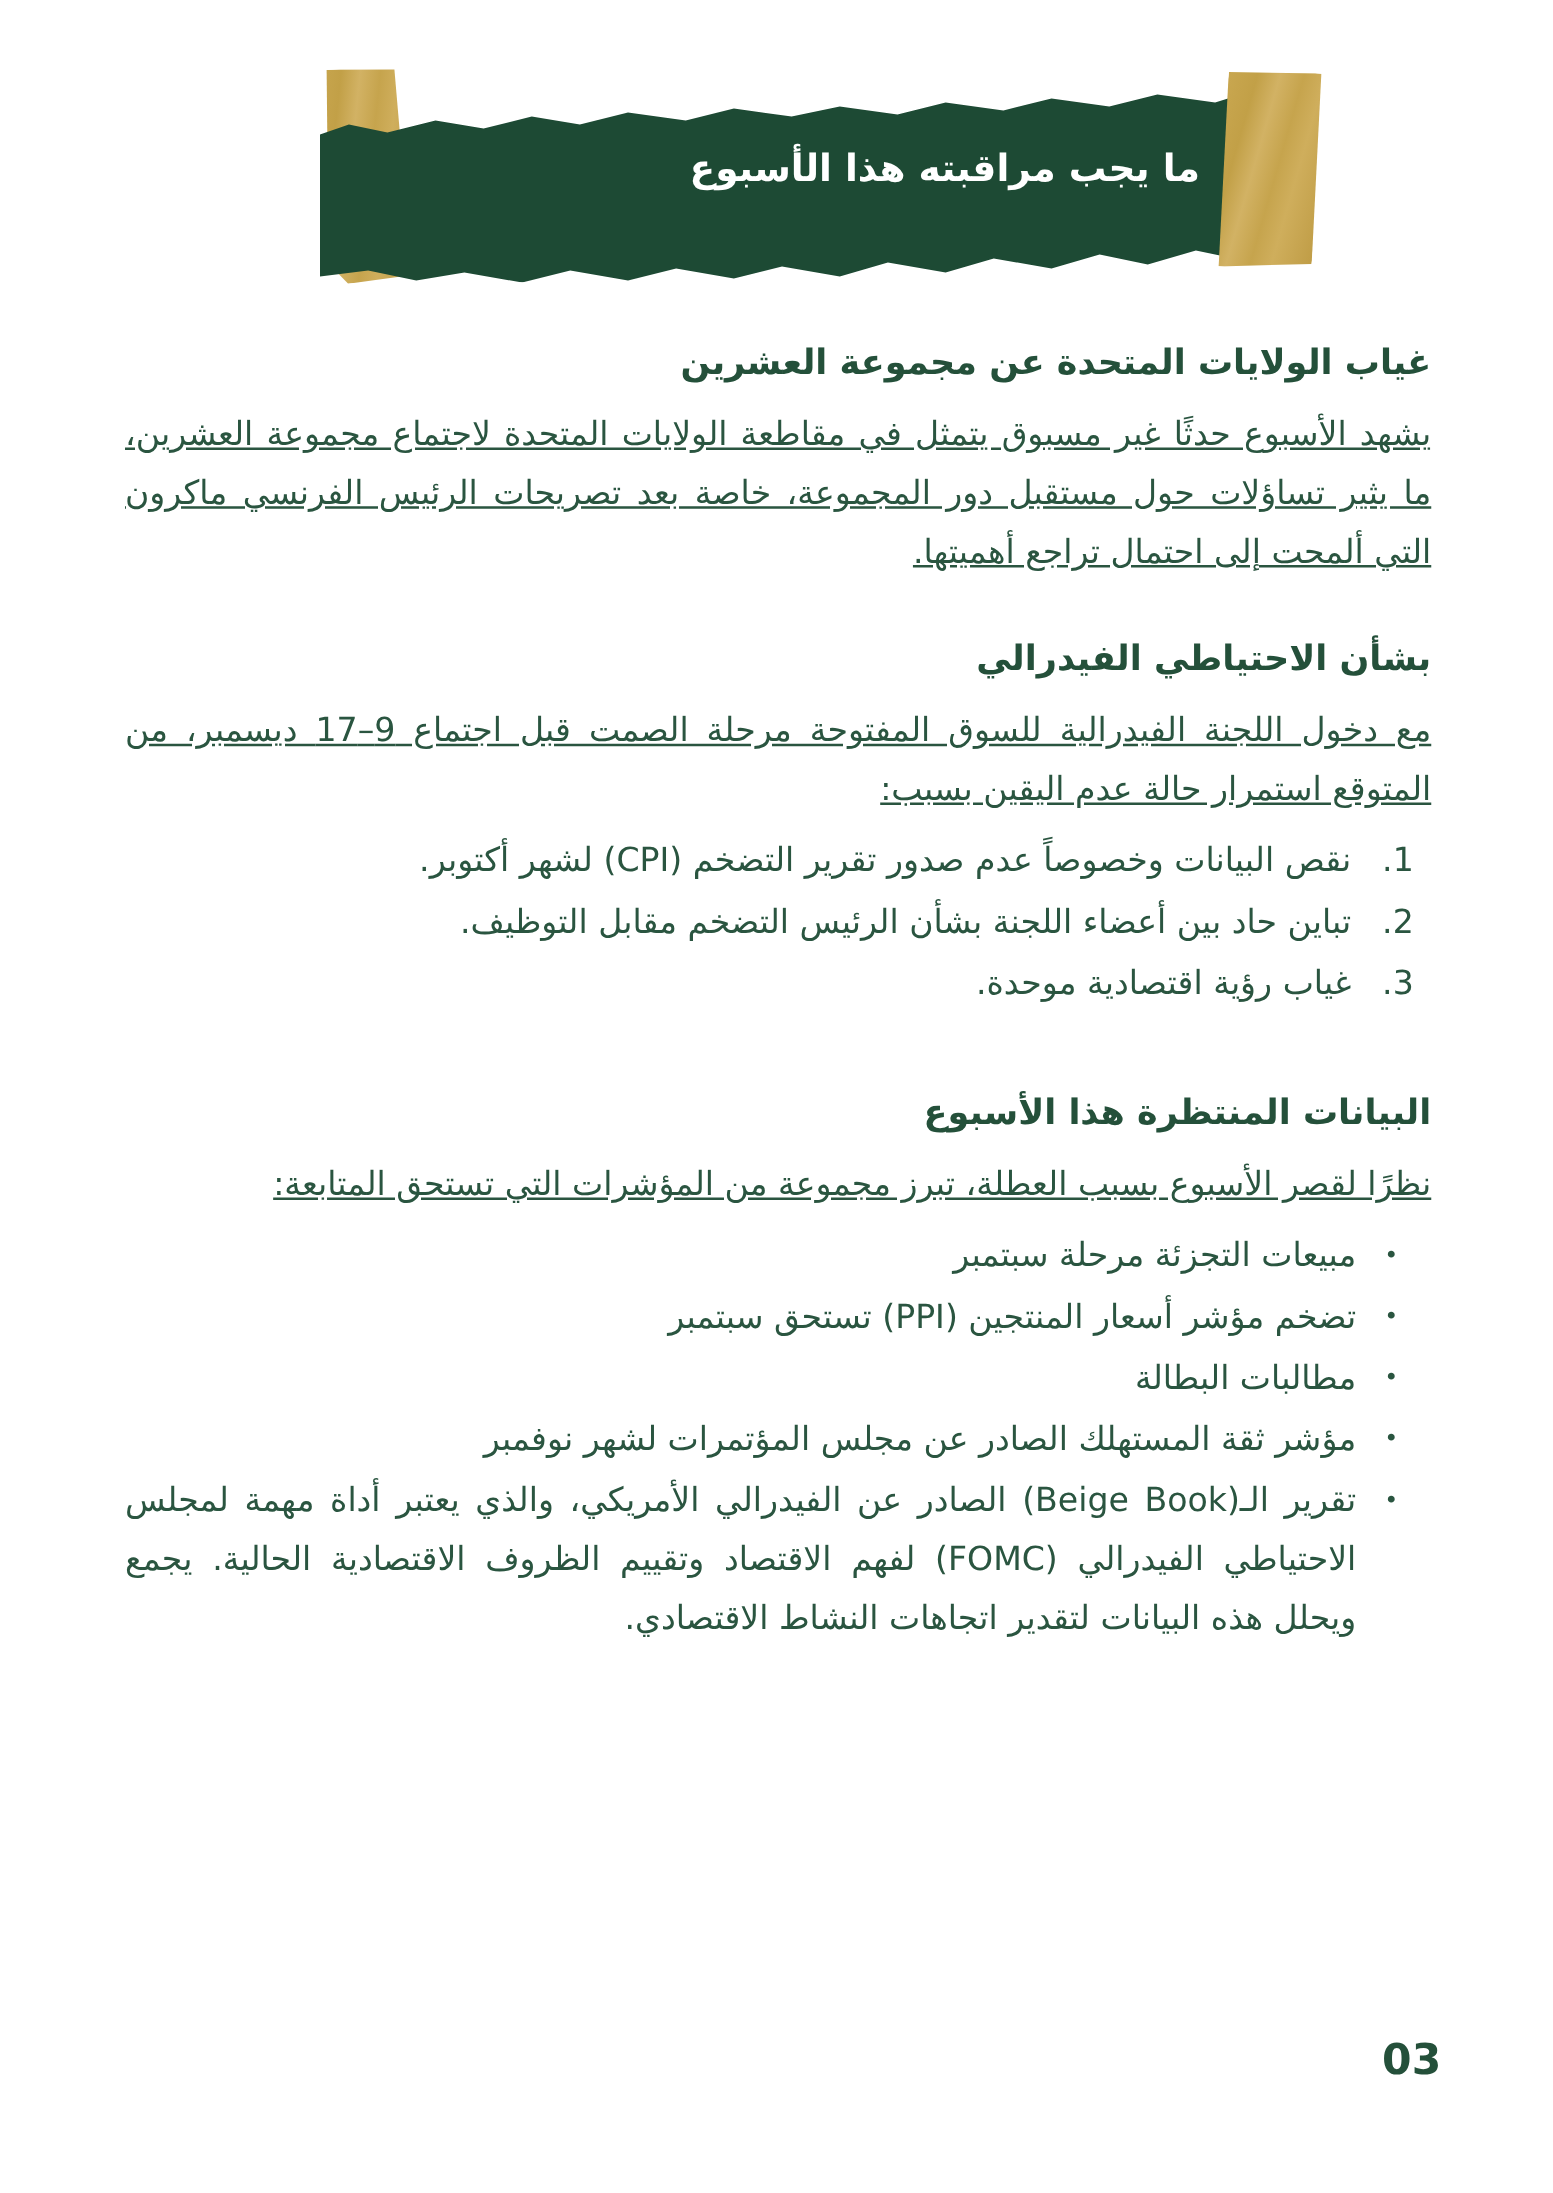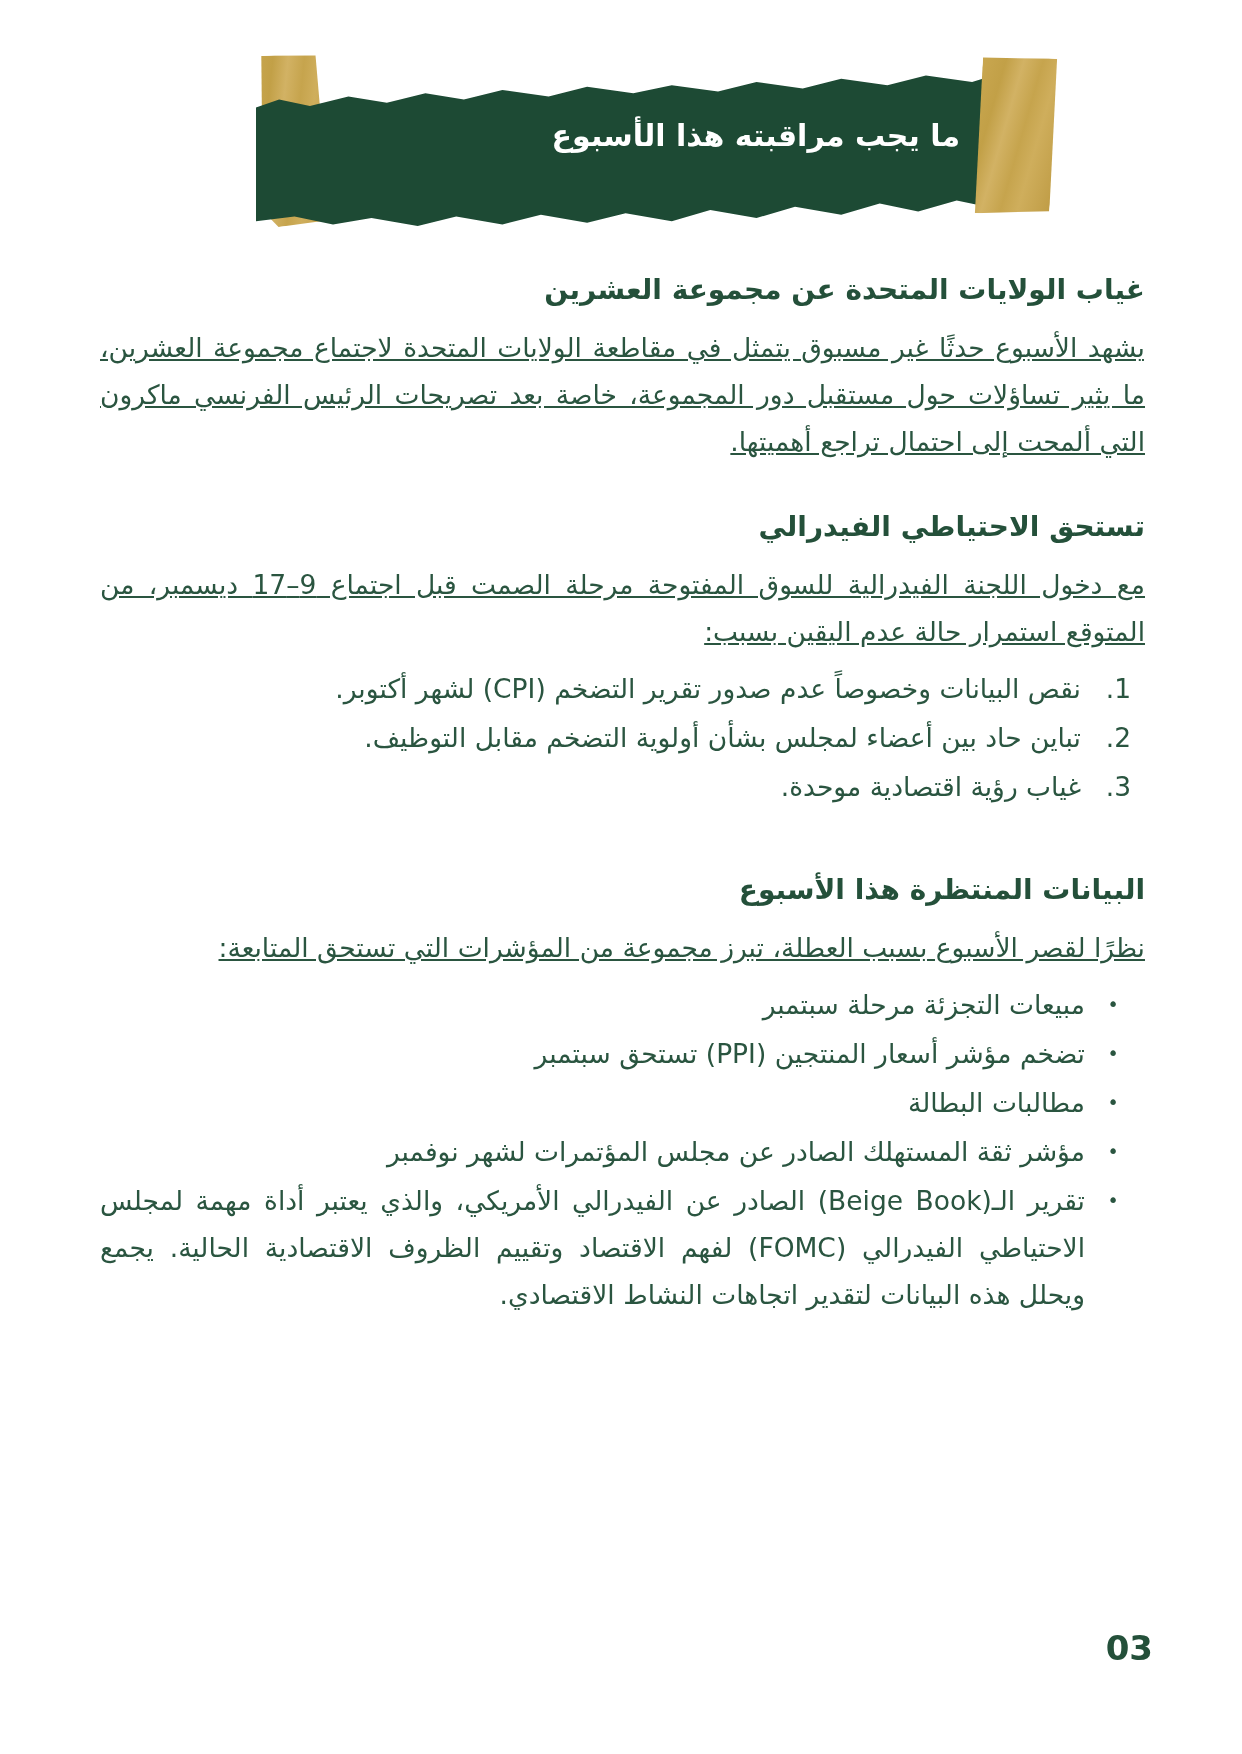--- a/index.html
+++ b/index.html
@@ -126,32 +126,32 @@
   </div>
 
   <main class="content">
 
     <section class="section-1">
       <h2>غياب الولايات المتحدة عن مجموعة العشرين</h2>
       <p>يشهد الأسبوع حدثًا غير مسبوق يتمثل في مقاطعة الولايات المتحدة لاجتماع مجموعة العشرين، ما يثير تساؤلات حول مستقبل دور المجموعة، خاصة بعد تصريحات الرئيس الفرنسي ماكرون التي ألمحت إلى احتمال تراجع أهميتها.</p>
     </section>
 
     <section class="section-2">
-      <h2>تستحق الاحتياطي الفيدرالي</h2>
+      <h2>بشأن الاحتياطي الفيدرالي</h2>
       <p>مع دخول اللجنة الفيدرالية للسوق المفتوحة مرحلة الصمت قبل اجتماع 9–17 ديسمبر، من المتوقع استمرار حالة عدم اليقين بسبب:</p>
       <div class="list numbered">
         <div class="li">
           <span class="marker">1.</span>
           <span class="li-gap"></span>
           <span class="li-text">نقص البيانات وخصوصاً عدم صدور تقرير التضخم (CPI) لشهر أكتوبر.</span>
         </div>
         <div class="li">
           <span class="marker">2.</span>
           <span class="li-gap"></span>
-          <span class="li-text">تباين حاد بين أعضاء لمجلس بشأن أولوية التضخم مقابل التوظيف.</span>
+          <span class="li-text">تباين حاد بين أعضاء اللجنة بشأن الرئيس التضخم مقابل التوظيف.</span>
         </div>
         <div class="li">
           <span class="marker">3.</span>
           <span class="li-gap"></span>
           <span class="li-text">غياب رؤية اقتصادية موحدة.</span>
         </div>
       </div>
     </section>
 
     <section class="section-3">

